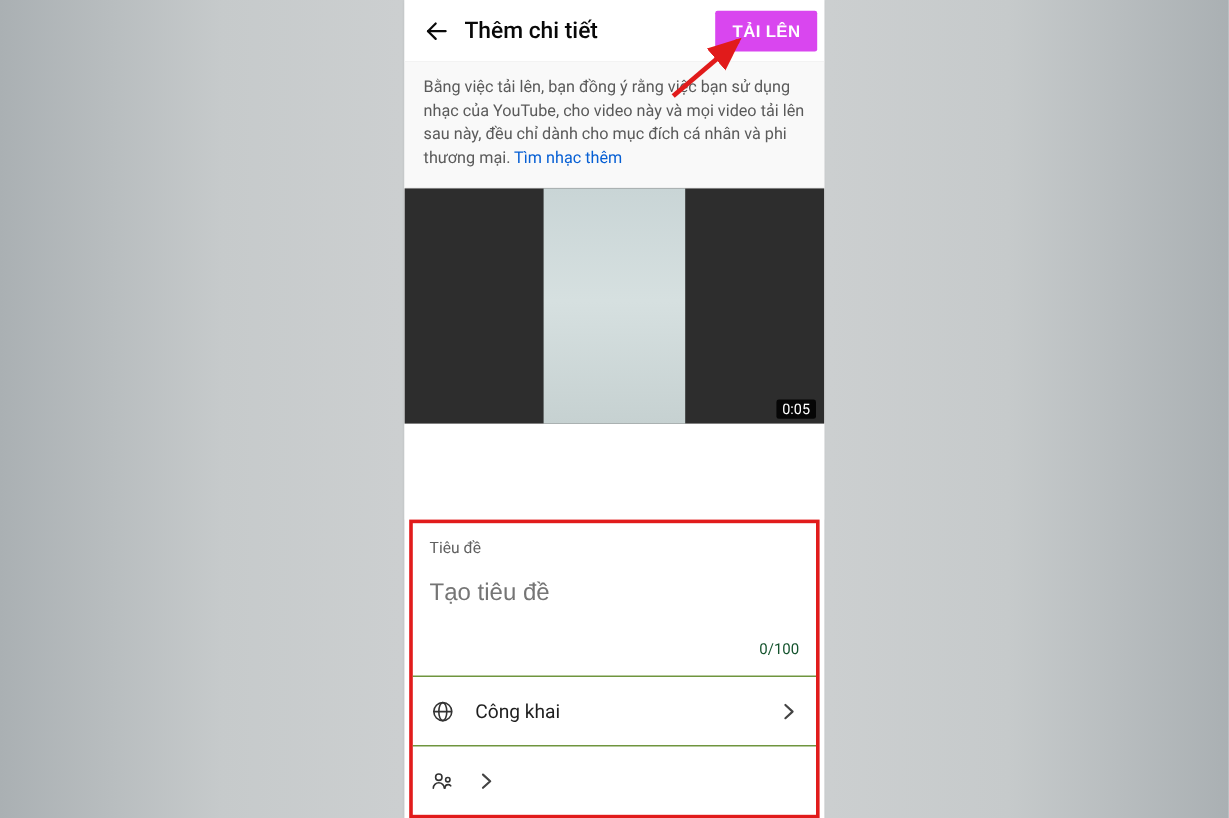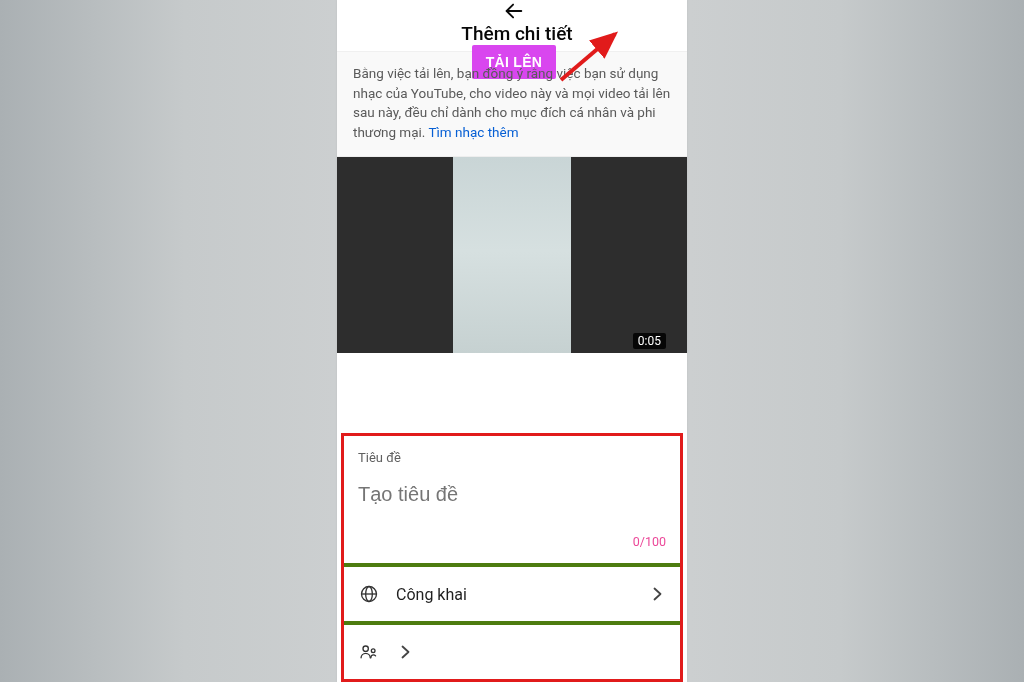--- a/index.html
+++ b/index.html
@@ -20,21 +20,20 @@
     box-shadow: 0 0 2px rgba(0,0,0,0.08);
     overflow: hidden;
   }
   .header {
     height: 52px;
     display: flex;
     align-items: center;
     padding: 0 6px 0 10px;
     background: #ffffff;
     border-bottom: 1px solid #f0f0f0;
-    flex-direction: column;
   }
   .back-icon {
     width: 34px;
     height: 34px;
     display: flex;
     align-items: center;
     justify-content: center;
     cursor: pointer;
   }
   .back-icon svg { width: 22px; height: 22px; }
@@ -76,21 +75,21 @@
     justify-content: center;
     align-items: stretch;
   }
   .thumb-center {
     width: 118px;
     height: 100%;
     background: linear-gradient(180deg, #c9d5d6 0%, #d6e0e0 48%, #c6d1d1 100%);
   }
   .duration-badge {
     position: absolute;
-    right: 21px;
+    right: 7px;
     bottom: 4px;
     background: rgba(0,0,0,0.85);
     color: #fff;
     font-size: 12px;
     padding: 1px 5px;
     border-radius: 2px;
   }
   .spacer {
     height: 80px;
     background: #ffffff;
@@ -113,30 +112,30 @@
     color: #9e9e9e;
     border: none;
     outline: none;
     width: 100%;
     background: transparent;
     padding: 2px 0 6px 0;
   }
   .char-counter {
     text-align: right;
     font-size: 12.5px;
-    color: #ec4899;
+    color: #14532d;
     padding-top: 22px;
     padding-bottom: 6px;
   }
   .row {
     display: flex;
     align-items: center;
     height: 58px;
     padding: 4px 14px;
-    border-top: 4px solid #4d7c0f;
+    border-top: 1px solid #4d7c0f;
     cursor: pointer;
     gap: 16px;
   }
   .row-icon {
     width: 22px;
     height: 22px;
     display: flex;
     align-items: center;
     justify-content: center;
     flex-shrink: 0;

